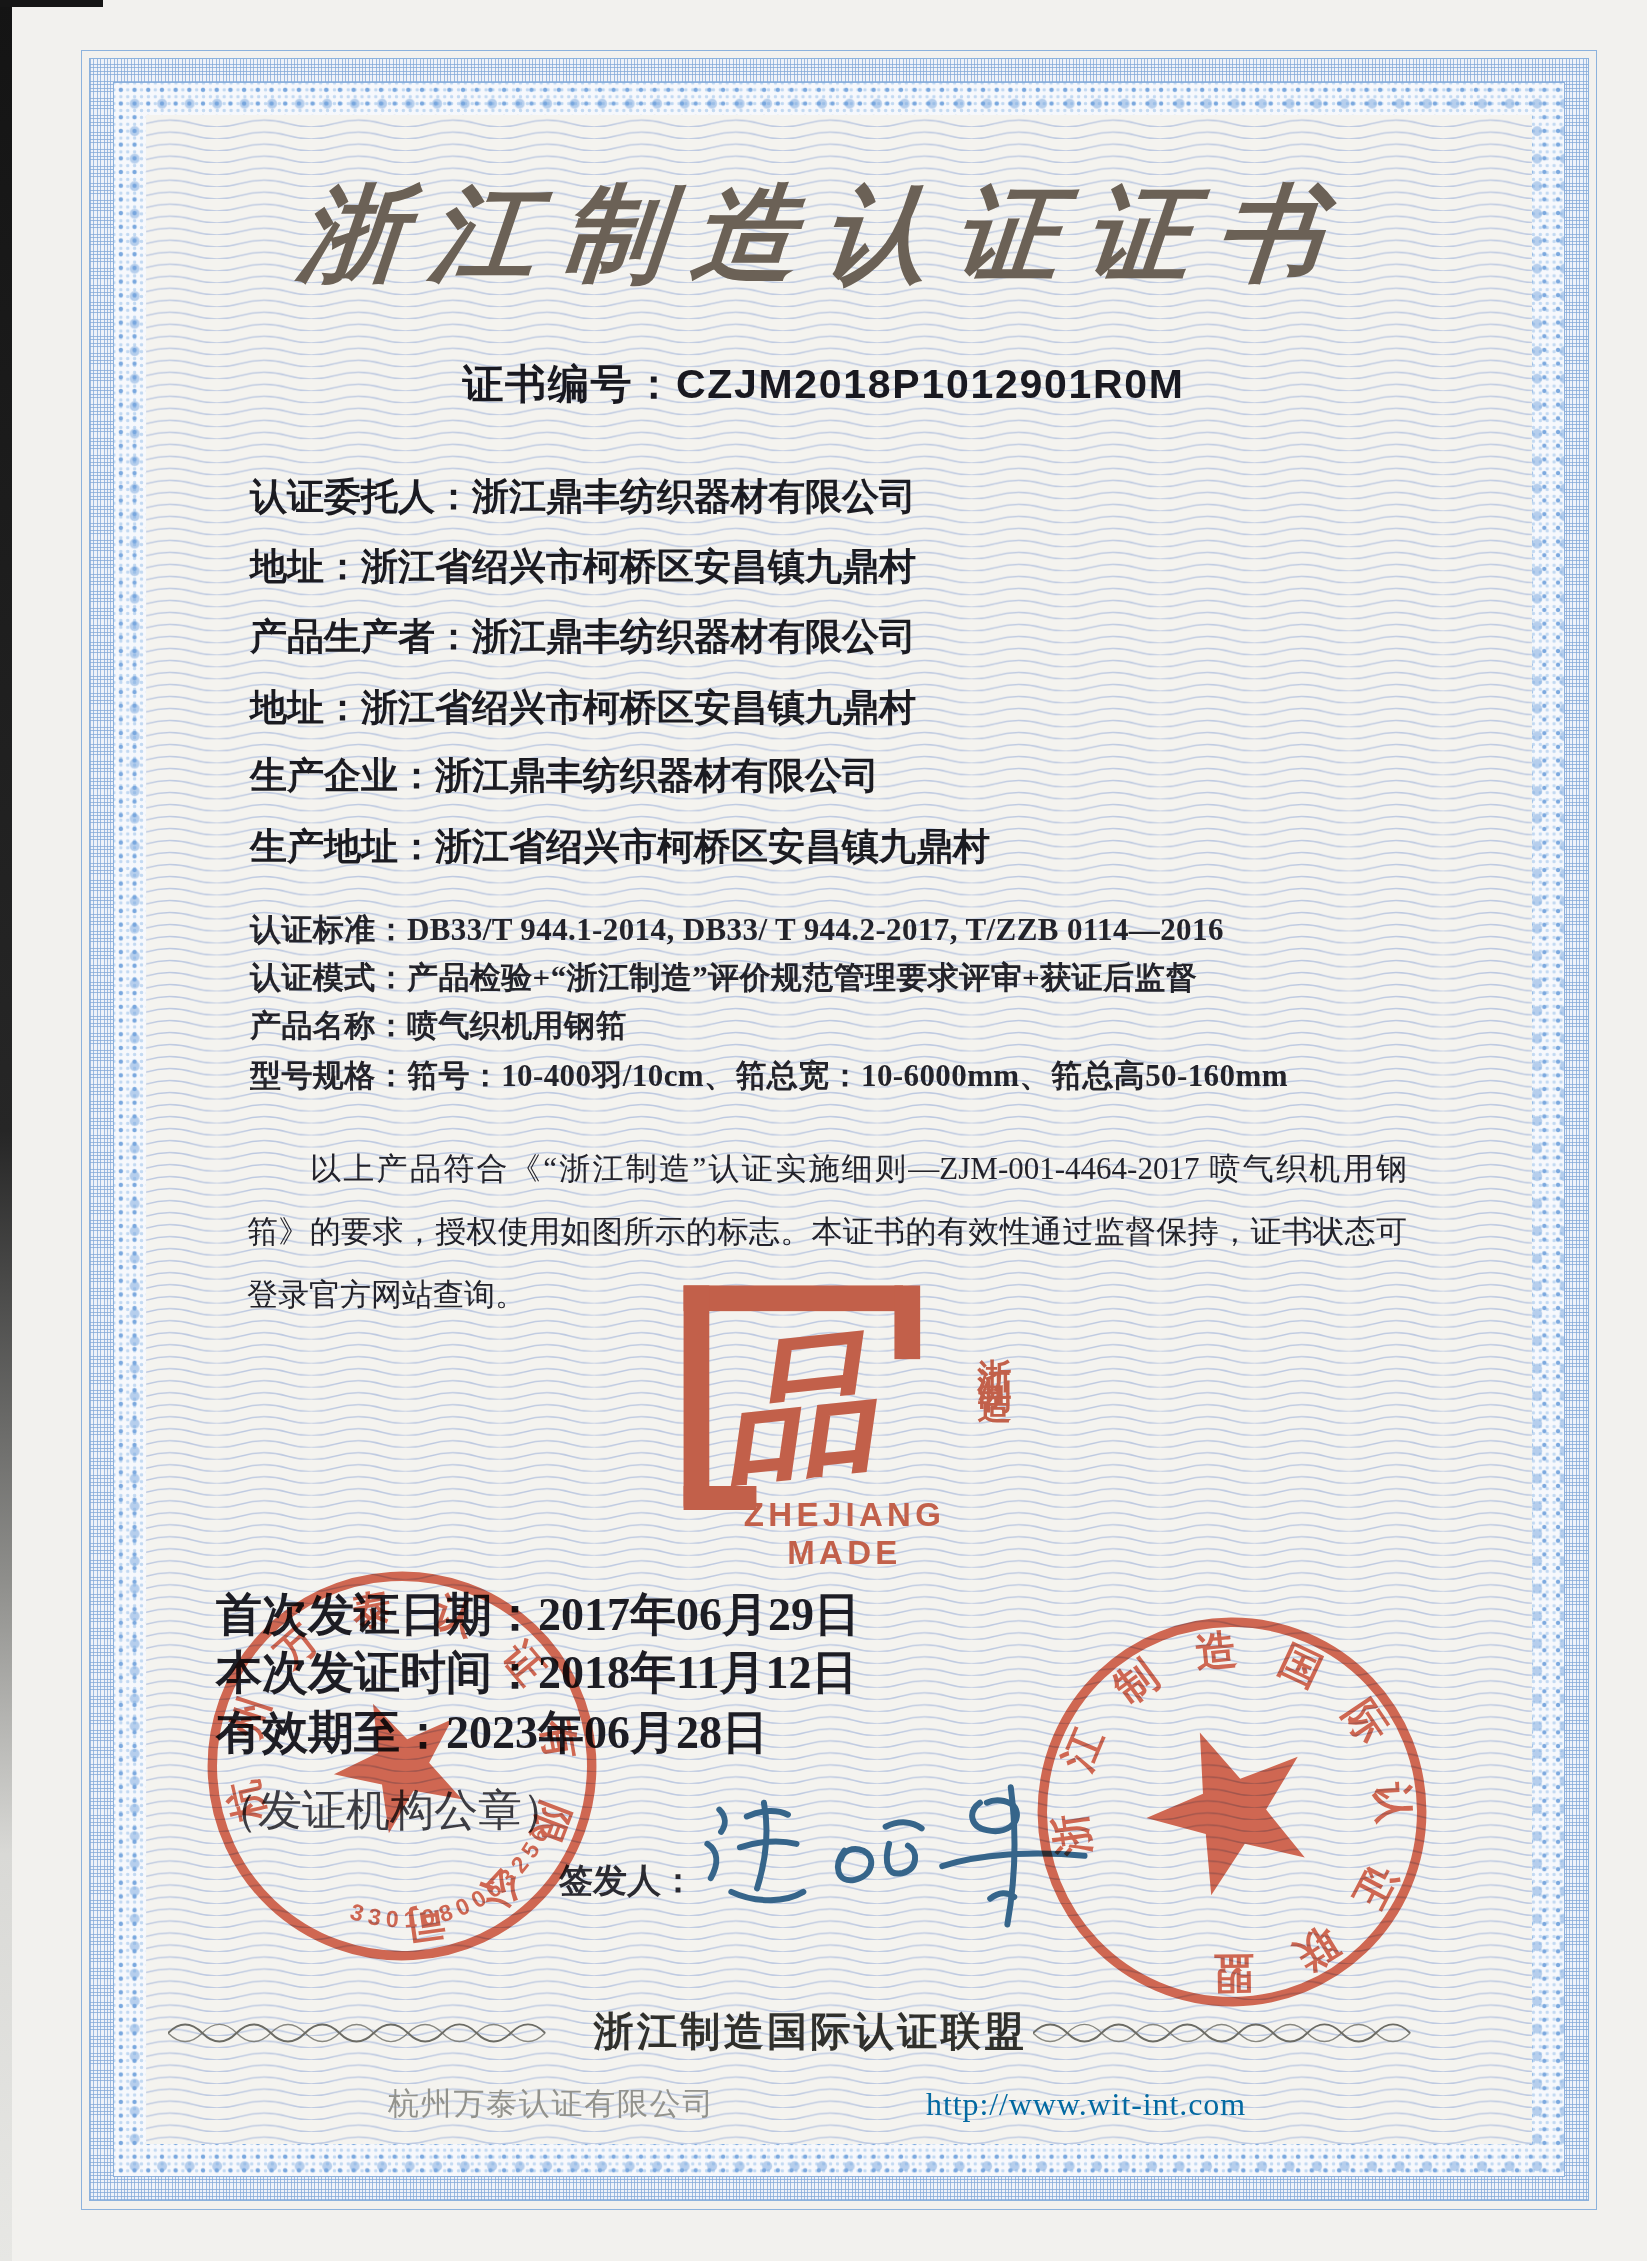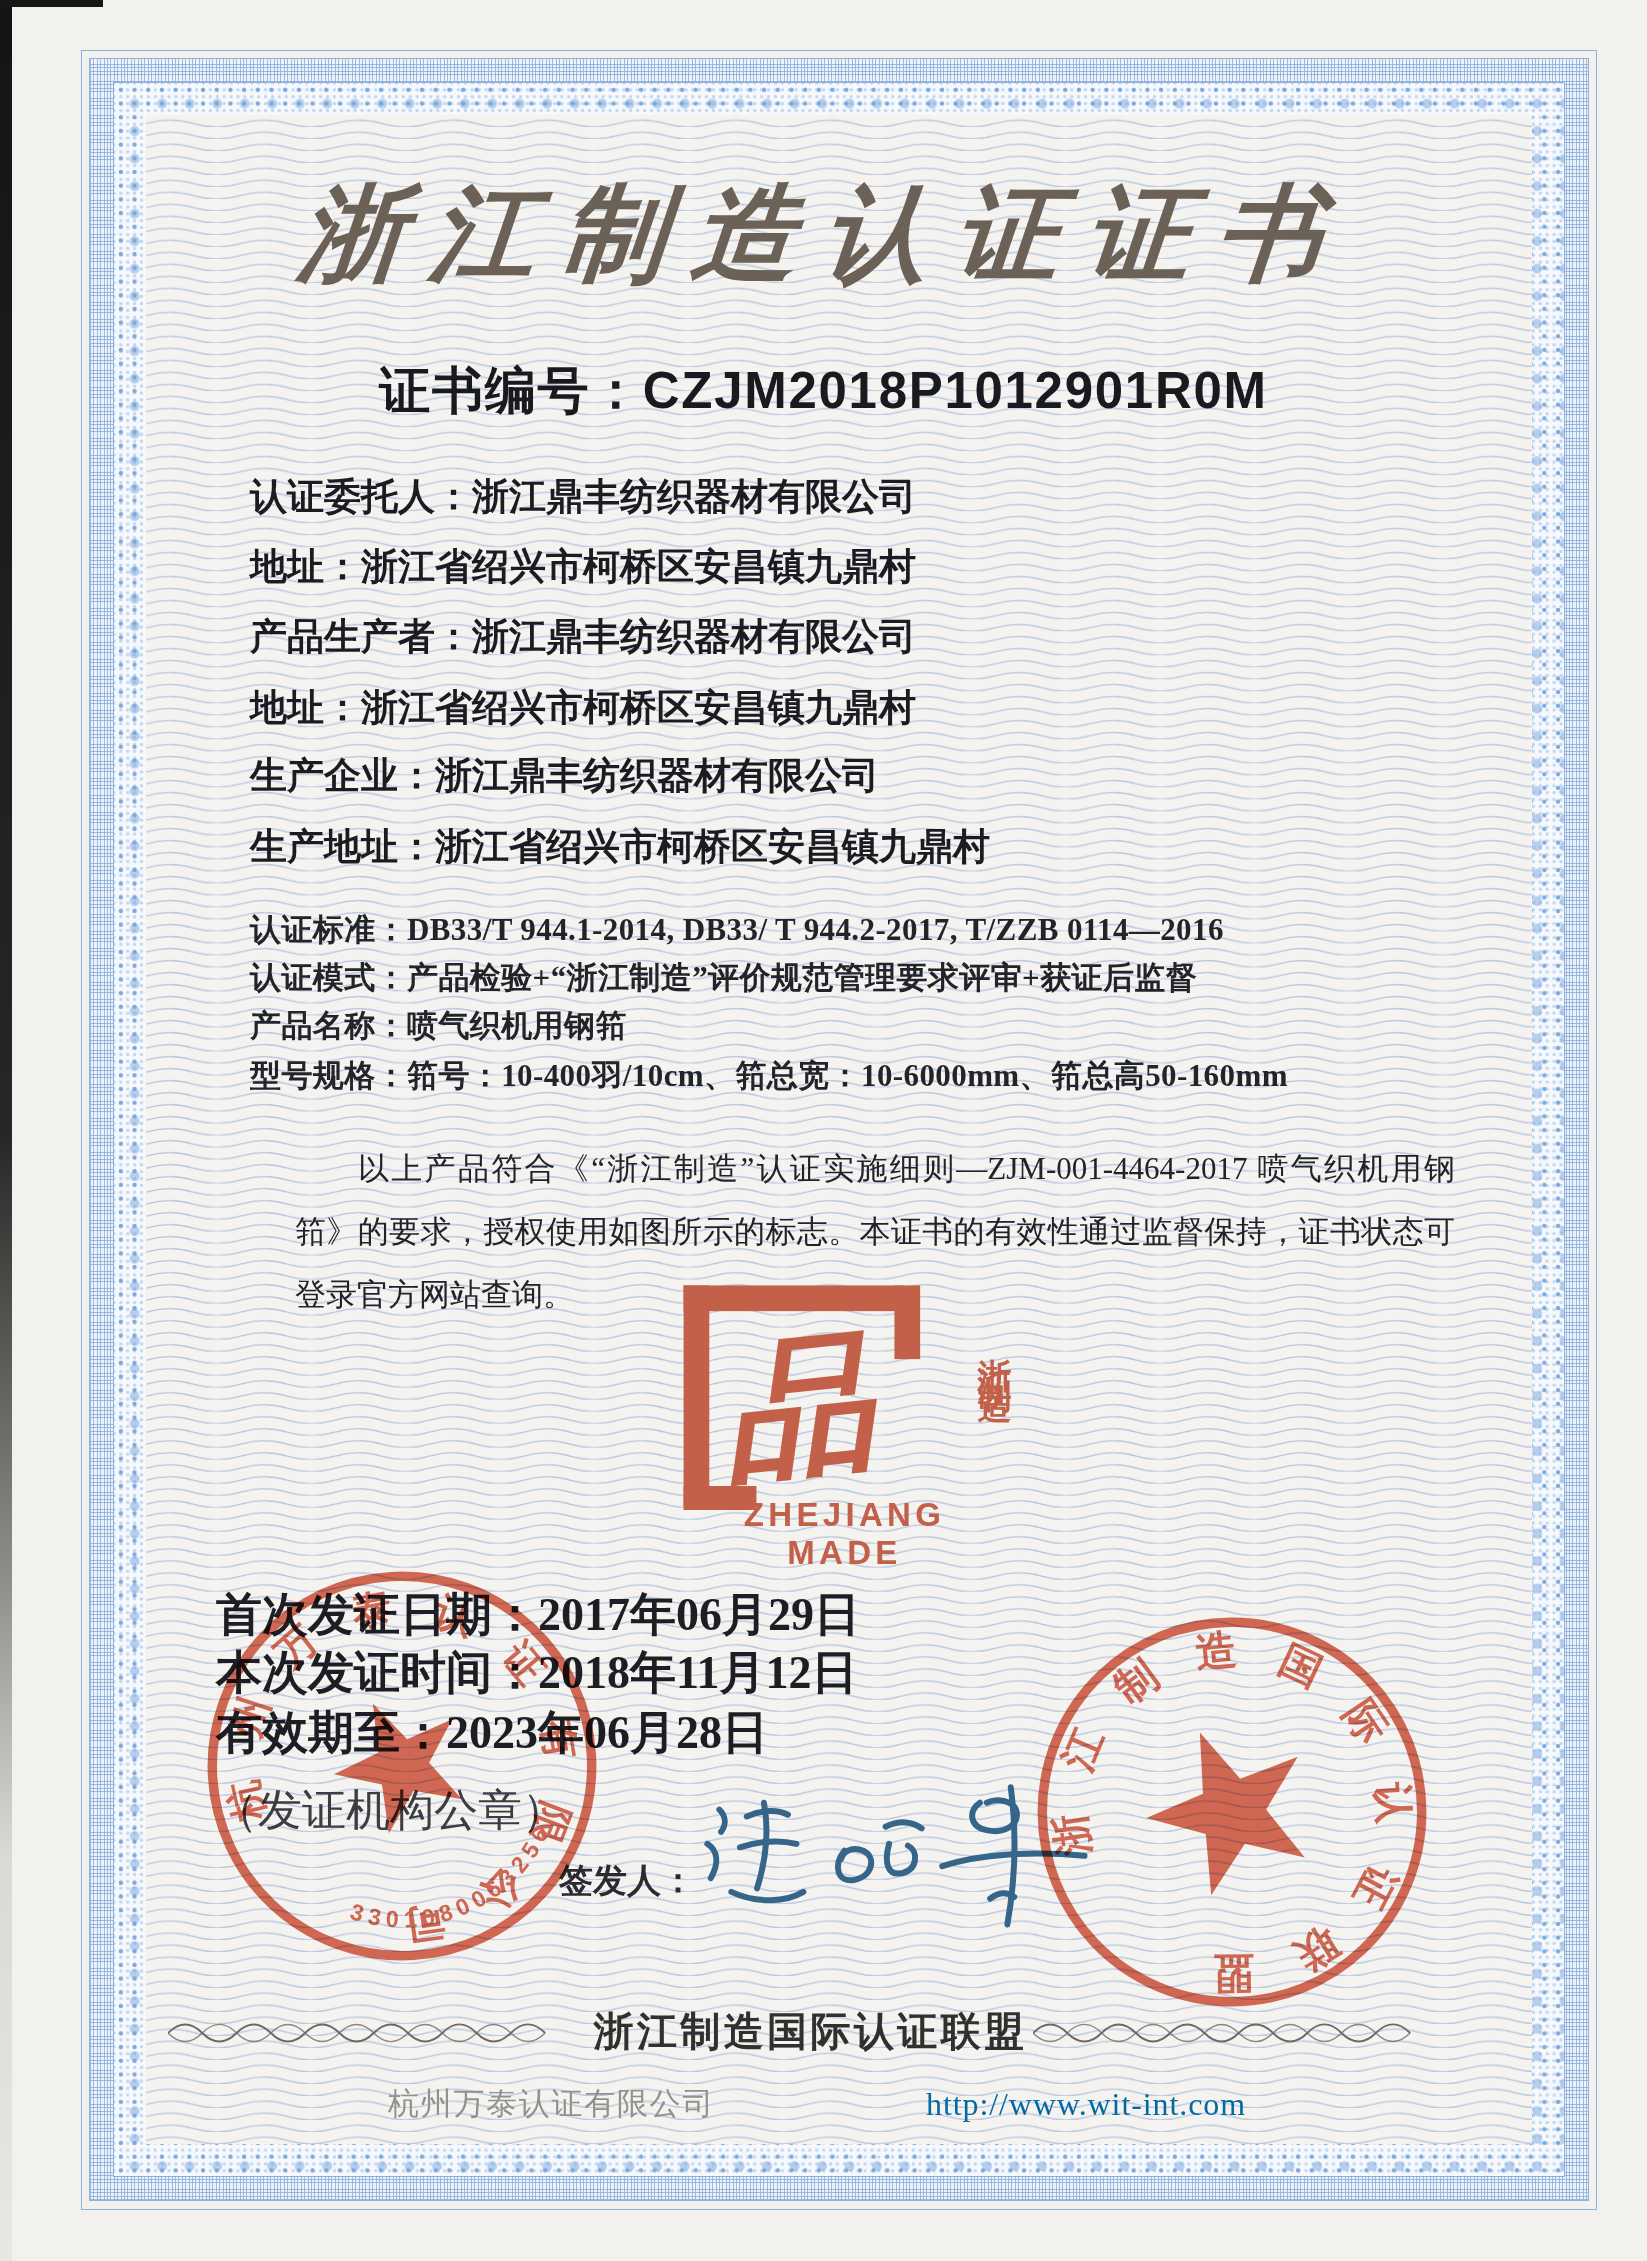--- a/index.html
+++ b/index.html
@@ -23,25 +23,25 @@
       radial-gradient(circle,rgba(150,190,232,.55) 1.3px,rgba(150,190,232,0) 2.1px);
     background-size:13.7px 13.7px,27.5px 27.5px,6.9px 6.9px;
     background-position:0 0,6.9px 6.9px,3.4px 3.4px;}
   .content-area{position:absolute;left:146px;top:115px;right:115px;bottom:117px;background:#f4f3ef;}
   .content-area svg.waves{position:absolute;left:0;top:0;width:100%;height:100%;}
   
   .txt{position:absolute;z-index:5;white-space:nowrap;}
   .doc-title{left:0;width:100%;top:165px;text-align:center;font-size:105px;font-weight:700;font-style:italic;
     color:#6b6156;letter-spacing:26px;margin-right:-26px;transform:skewX(-5deg);}
   .cert-no{left:0;width:100%;top:357px;text-align:center;font-family:"Liberation Sans","DejaVu Sans",sans-serif;
-    font-weight:700;font-size:51px;letter-spacing:1.7px;color:#191920;}
+    font-weight:700;font-size:41px;letter-spacing:1.7px;color:#191920;}
   .field-line{left:250px;font-size:37px;font-weight:700;color:#1b1b21;}
   .detail-line{left:250px;font-size:31px;font-weight:700;color:#23232a;letter-spacing:0.4px;text-align:center;}
   .statement{left:247px;top:1137px;width:1160px;font-size:31px;font-weight:500;line-height:63px;
-    color:#22222a;text-align:justify;text-indent:63px;white-space:normal;margin-left:48px;}
+    color:#22222a;text-align:justify;text-indent:63px;white-space:normal;}
   .date-line{left:216px;font-size:46px;font-weight:600;color:#1d1d24;}
   .seal-note{left:214px;top:1781px;font-size:44px;font-weight:500;color:#3c3c42;}
   .issuer-label{left:559px;top:1858px;font-size:34px;font-weight:600;color:#2a2a31;}
   .alliance-head{left:50%;transform:translateX(-53%);top:2004px;font-size:40px;font-weight:700;color:#30302c;letter-spacing:3.4px;}
   .foot-company{left:388px;top:2083px;font-size:31px;font-weight:500;color:#92928c;letter-spacing:1.7px;}
   .foot-url{left:926px;top:2086px;font-size:32px;font-weight:500;color:#0369a1;letter-spacing:0.9px;}
   
   .logo{position:absolute;left:669px;top:1280px;width:360px;height:262px;z-index:5;}
   .logo .vtext{position:absolute;left:302px;top:51px;writing-mode:vertical-rl;font-size:34px;font-weight:700;
     color:#c2604a;letter-spacing:10.3px;font-family:"Liberation Serif",serif;}

